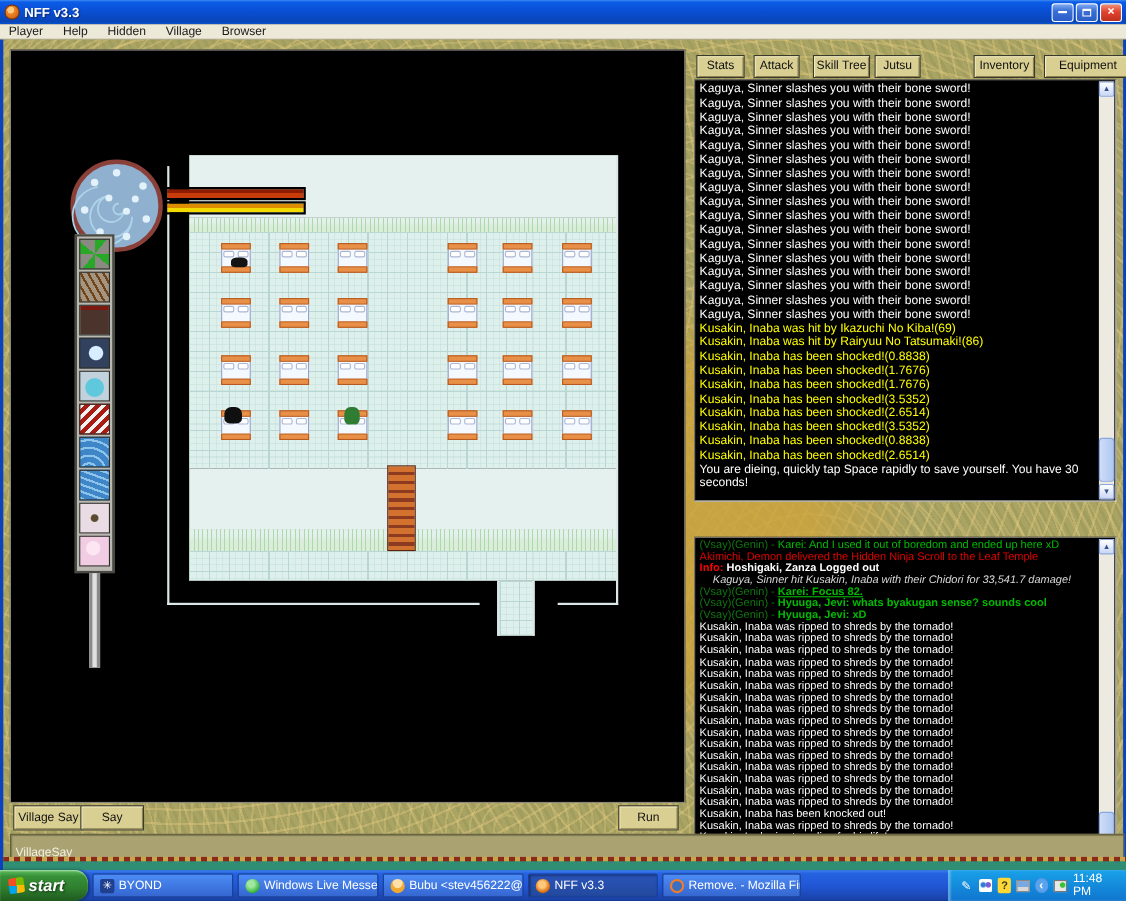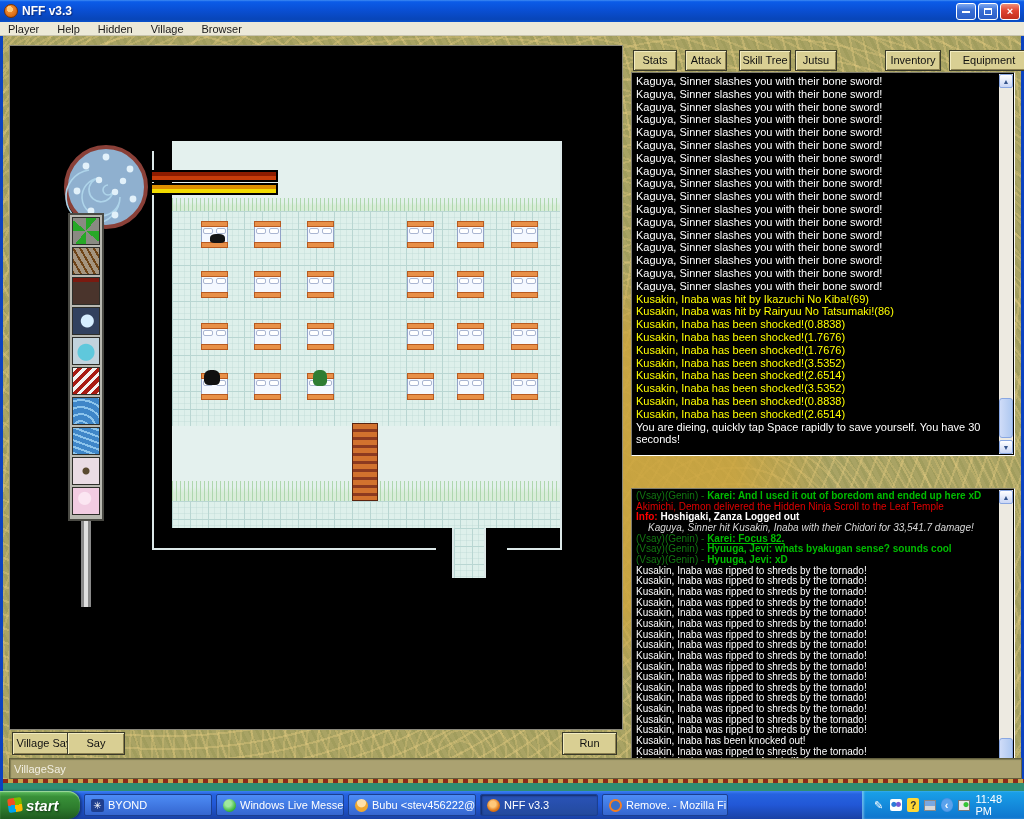--- a/index.html
+++ b/index.html
@@ -90,21 +90,21 @@
   #chat-lines { font-size:10px; line-height:10.65px; color:#fff; }
   .sb { position:absolute; top:1px; bottom:1px; right:1px; width:14px; background:#edeae1; }
   .sb-btn { position:absolute; left:0; width:14px; height:14px;
     background:linear-gradient(180deg,#fff,#c9d6f5); border:1px solid #89a7e2; border-radius:2px;
     color:#35548b; font-size:7px; text-align:center; line-height:13px; }
   .sb-up { top:0; } .sb-down { bottom:0; }
   .sb-thumb { position:absolute; left:0; width:14px;
     background:linear-gradient(90deg,#cfdcf8,#aec8f0); border:1px solid #89a7e2; border-radius:3px; }
 
   
-  #chat-input { position:absolute; left:6px; top:722px; width:1013px; height:21px; background:#aba271;
+  #chat-input { position:absolute; left:6px; top:722px; width:1013px; height:33px; background:#aba271;
     border:1px solid #63603f; box-shadow:inset 1px 1px 1px #7d7850; color:#f2efe2; font-size:11px; padding:0 4px;
     font-family:"Liberation Sans",sans-serif; }
   #bottom-strip { left:0; top:743px; width:1024px; height:12px; background:#2f8e74;
     border-top:4px solid rgba(0,0,0,0); background-clip:padding-box; }
   #bottom-strip::before { content:""; position:absolute; left:0; right:0; top:-4px; height:4px;
     background:repeating-linear-gradient(90deg,#8a2a1a 0 5px,#c8a44a 5px 10px); }
 
   
   #taskbar { left:0; top:791px; width:1024px; height:28px;
     background:linear-gradient(180deg,#3c81f3 0,#2663e0 3px,#2157d6 50%,#1941a5 100%); }
@@ -454,21 +454,21 @@
     <div class="sb">
       <div class="sb-btn sb-up">▲</div>
       <div class="sb-thumb" style="bottom:16px; height:40px;"></div>
       <div class="sb-btn sb-down">▼</div>
     </div>
   </div>
 
   <div class="panel" style="left:628px; top:452px; width:384px; height:300px;">
     <div class="panel-inner">
         <div id="chat-lines">
-          <div><span style="color: rgb(17, 119, 17);">(Vsay)(Genin) - </span><span style="color: rgb(0, 187, 0); font-weight: bold;">Karei: And I used it out of boredom and ended up here xD</span></div>
+          <div><span style="color: rgb(17, 119, 17);">(Vsay)(Genin) - </span><span style="color: rgb(0, 187, 0); font-weight: normal;">Karei: And I used it out of boredom and ended up here xD</span></div>
           <div><span style="color: rgb(224, 0, 0);">Akimichi, Demon delivered the Hidden Ninja Scroll to the Leaf Temple</span></div>
           <div><span style="color: rgb(255, 0, 0); font-weight: bold;">Info: </span><span style="color: rgb(255, 255, 255); font-weight: bold;">Hoshigaki, Zanza Logged out</span></div>
           <div><span style="color: rgb(216, 216, 216); font-style: italic; margin-left: 12px;">Kaguya, Sinner hit Kusakin, Inaba with their Chidori for 33,541.7 damage!</span></div>
           <div><span style="color: rgb(17, 119, 17);">(Vsay)(Genin) - </span><span style="color: rgb(0, 187, 0); font-weight: bold; text-decoration: underline;">Karei: Focus 82.</span></div>
           <div><span style="color: rgb(17, 119, 17);">(Vsay)(Genin) - </span><span style="color: rgb(0, 187, 0); font-weight: bold;">Hyuuga, Jevi: whats byakugan sense? sounds cool</span></div>
           <div><span style="color: rgb(17, 119, 17);">(Vsay)(Genin) - </span><span style="color: rgb(0, 187, 0); font-weight: bold;">Hyuuga, Jevi: xD</span></div>
           <div><span style="color: rgb(255, 255, 255);">Kusakin, Inaba was ripped to shreds by the tornado!</span></div>
           <div><span style="color: rgb(255, 255, 255);">Kusakin, Inaba was ripped to shreds by the tornado!</span></div>
           <div><span style="color: rgb(255, 255, 255);">Kusakin, Inaba was ripped to shreds by the tornado!</span></div>
           <div><span style="color: rgb(255, 255, 255);">Kusakin, Inaba was ripped to shreds by the tornado!</span></div>
@@ -491,21 +491,21 @@
         </div>
       </div>
     <div class="sb">
       <div class="sb-btn sb-up">▲</div>
       <div class="sb-thumb" style="bottom:16px; height:32px;"></div>
       <div class="sb-btn sb-down">▼</div>
     </div>
   </div>
 
   <button class="tanbtn" style="left:9px;  top:696px; width:64px; height:23px;">Village Say</button>
-  <button class="tanbtn" style="left:64px; top:696px; width:58px; height:23px;">Say</button>
+  <button class="tanbtn" style="left:70px; top:696px; width:58px; height:23px;">Say</button>
   <button class="tanbtn" style="left:559px; top:696px; width:55px; height:23px;">Run</button>
   <input id="chat-input" value="VillageSay" style="">
   <div id="bottom-strip" class="abs"></div>
 </div>
 
 <div id="taskbar" class="abs">
   <div id="startbtn">
     <span class="flag"></span>
     <span class="slabel">start</span>
   </div>

